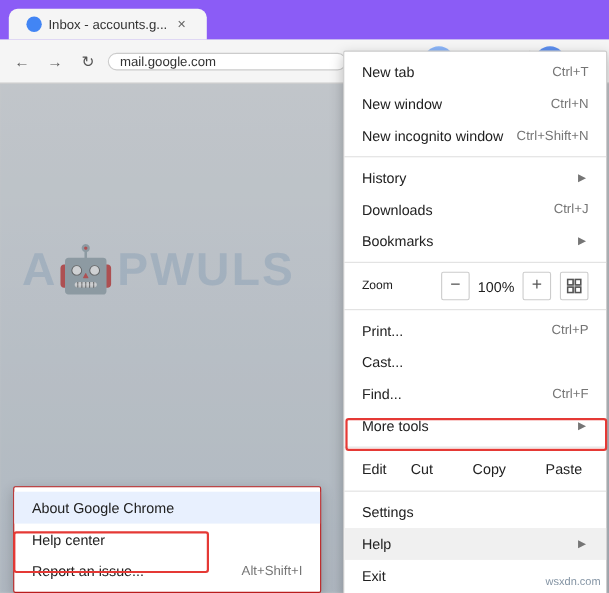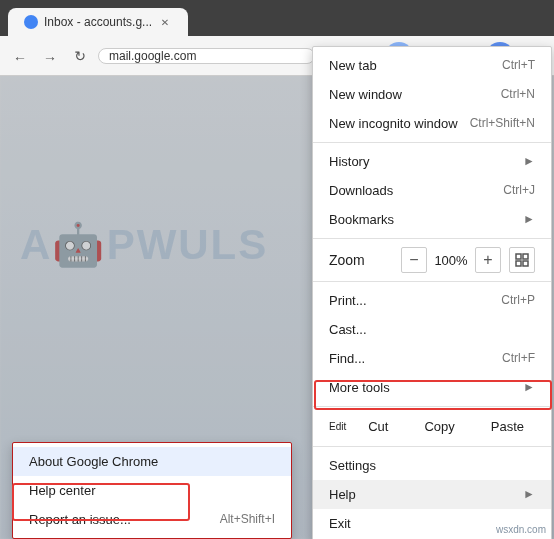--- a/index.html
+++ b/index.html
@@ -21,21 +21,21 @@
       background: linear-gradient(180deg, #dde3ea 0%, #c8d4e0 100%);
       filter: blur(1px);
       opacity: 0.85;
     }
 
     
     .tab-bar {
       position: absolute;
       top: 0; left: 0; right: 0;
       height: 36px;
-      background: #404040;
+      background: #8b5cf6;
       display: flex;
       align-items: flex-end;
       padding: 0 0 0 8px;
       z-index: 1;
     }
     .tab {
       background: #f5f5f5;
       border-radius: 8px 8px 0 0;
       padding: 6px 16px;
       font-size: 12px;
@@ -189,21 +189,21 @@
 
     
     .zoom-row {
       display: flex;
       align-items: center;
       padding: 4px 16px;
       gap: 0;
       border-bottom: none;
     }
     .zoom-label {
-      font-size: 14px;
+      font-size: 11px;
       color: #212121;
       flex: 1;
     }
     .zoom-controls {
       display: flex;
       align-items: center;
       gap: 4px;
     }
     .zoom-btn {
       width: 26px; height: 26px;
@@ -232,21 +232,21 @@
     }
 
     
     .edit-row {
       display: flex;
       align-items: center;
       padding: 4px 16px;
       gap: 8px;
     }
     .edit-label {
-      font-size: 10px;
+      font-size: 13px;
       color: #212121;
       flex: 1;
     }
     .edit-btn {
       padding: 4px 14px;
       background: transparent;
       border: none;
       border-radius: 2px;
       cursor: pointer;
       font-size: 13px;

